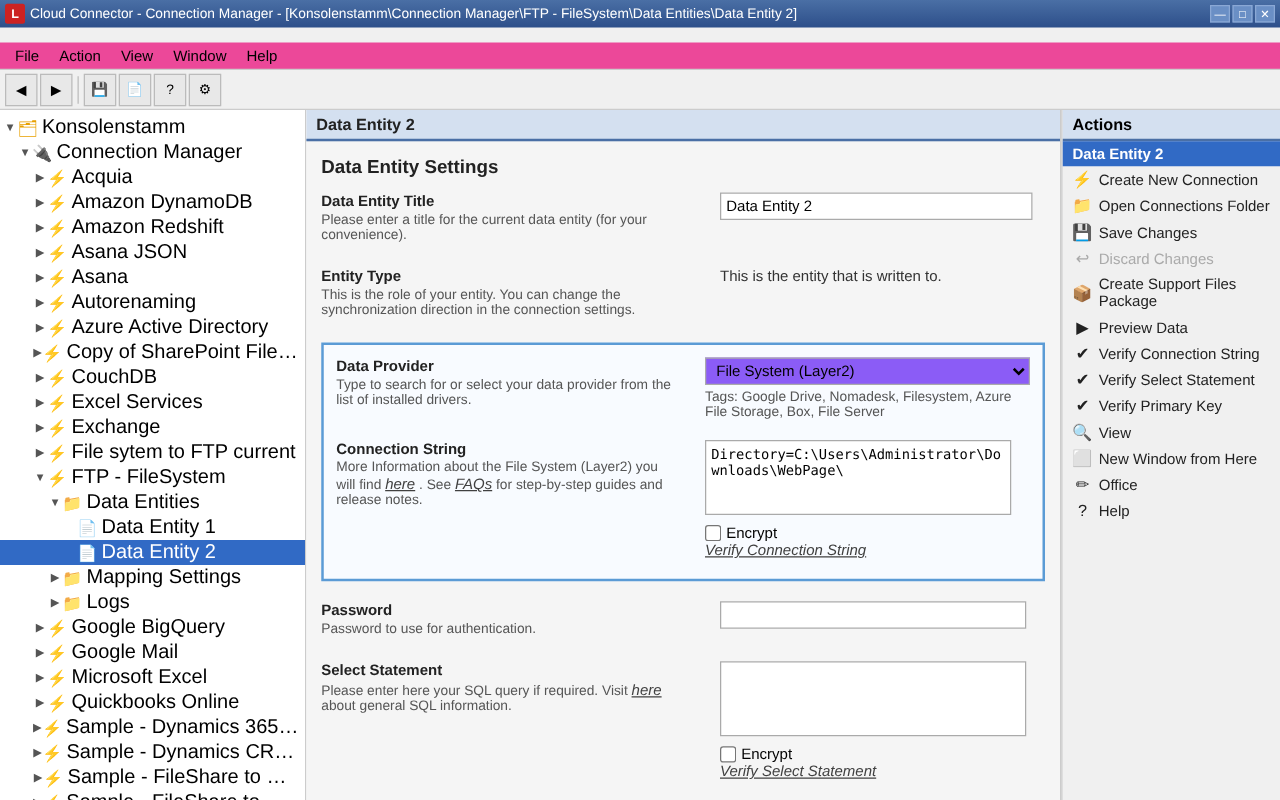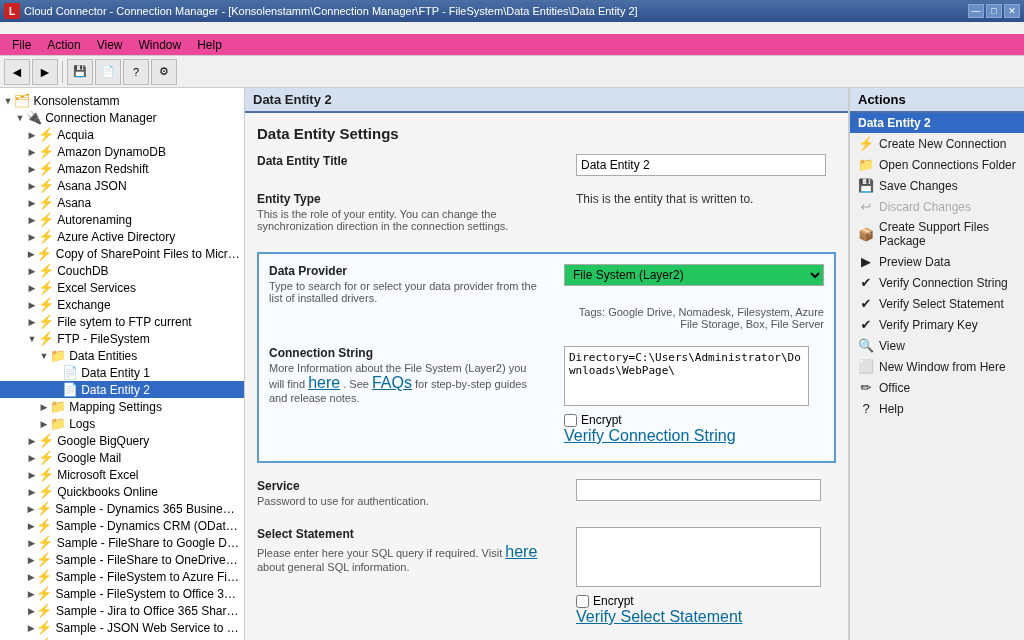--- a/index.html
+++ b/index.html
@@ -72,21 +72,21 @@
       align-items: center;
       padding: 1px 4px;
       cursor: pointer;
       white-space: nowrap;
       overflow: hidden;
     }
     .tree-item.selected { background: #316ac5; color: white; }
     .tree-item.selected .tree-icon { color: white; }
     .tree-expand { width: 12px; display: inline-block; font-size: 9px; color: #555; text-align: center; cursor: pointer; }
     .tree-icon { margin-right: 3px; font-size: 13px; }
-    .tree-label { font-size: 12px; overflow: hidden; text-overflow: ellipsis; }
+    .tree-label { font-size: 16px; overflow: hidden; text-overflow: ellipsis; }
     .folder-icon { color: #e8a000; }
     .conn-icon { color: #4a90d9; }
 
     
     #center-panel {
       flex: 1;
       background: #f5f5f5;
       overflow-y: auto;
       border-right: 1px solid #ccc;
     }
@@ -107,32 +107,32 @@
     .field-input { width: 260px; height: 22px; border: 1px solid #aaa; padding: 2px 4px; font-size: 12px; background: white; }
     .field-value { color: #333; font-size: 12px; }
 
     .highlighted-section {
       border: 2px solid #5b9bd5;
       padding: 10px;
       background: #f8fbff;
       margin-bottom: 16px;
     }
     .provider-select {
-      width: 100%; height: 22px; border: 1px solid #aaa; background: #22c55e;
+      width: 100%; height: 22px; border: 1px solid #aaa; background: #8b5cf6;
       font-size: 12px; padding: 0 4px;
     }
-    .provider-tags { font-size: 11px; color: #555; margin-top: 20px; text-align: right; }
+    .provider-tags { font-size: 11px; color: #555; margin-top: 4px; }
 
     .conn-string-area {
       width: 245px; height: 60px; border: 1px solid #aaa;
       resize: none; font-size: 11px; padding: 4px; background: white;
     }
 
     .check-row { display: flex; align-items: center; gap: 4px; margin-top: 4px; }
-    .verify-link { color: #0369a1; text-decoration: underline; cursor: pointer; font-size: 16px; }
+    .verify-link { color: #404040; text-decoration: underline; cursor: pointer; font-size: 12px; font-style: italic; }
 
     .two-col { display: flex; gap: 20px; }
     .left-col { flex: 1; }
     .right-col { width: 260px; }
 
     .password-input { width: 245px; height: 22px; border: 1px solid #aaa; padding: 2px 4px; background: white; }
     .select-textarea { width: 245px; height: 60px; border: 1px solid #aaa; resize: none; padding: 4px; background: white; font-size: 11px; }
 
     
     #right-panel {
@@ -385,20 +385,21 @@
     <div class="panel-header">
       <span>Data Entity 2</span>
     </div>
     <div class="content-area">
       <div class="section-title">Data Entity Settings</div>
 
       <div class="field-group">
         <div class="two-col">
           <div class="left-col">
             <div class="field-label">Data Entity Title</div>
+            <div class="field-desc">Please enter a title for the current data entity (for your convenience).</div>
           </div>
           <div class="right-col">
             <input class="field-input" type="text" style="width: 250px;" value="Data Entity 2">
           </div>
         </div>
       </div>
 
       <div class="field-group">
         <div class="two-col">
           <div class="left-col">
@@ -451,21 +452,21 @@
               </div>
             </div>
           </div>
         </div>
 
       </div>
 
       <div class="field-group">
         <div class="two-col">
           <div class="left-col">
-            <div class="field-label">Service</div>
+            <div class="field-label">Password</div>
             <div class="field-desc">Password to use for authentication.</div>
           </div>
           <div class="right-col">
             <input type="password" class="password-input" style="">
           </div>
         </div>
       </div>
 
       <div class="field-group">
         <div class="two-col">

